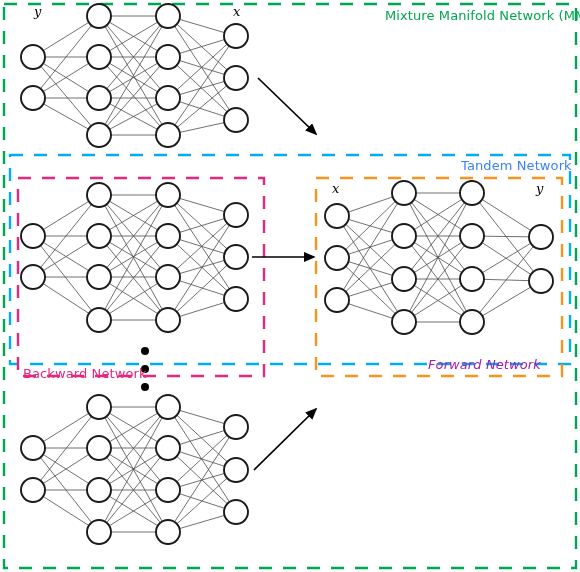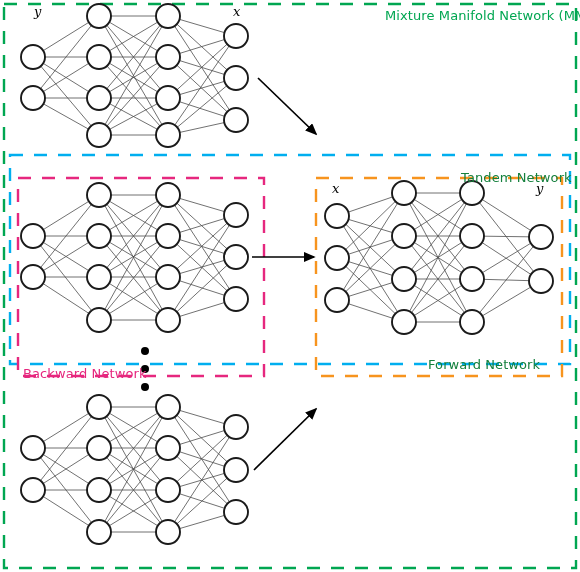--- a/index.html
+++ b/index.html
@@ -262,21 +262,21 @@
         <line x1="254" y1="470" x2="316" y2="409" stroke="#000000" stroke-width="1.7" marker-end="url(#arrowhead)"></line>
       </g>
     <g id="dots-group">
         <circle cx="145" cy="351" r="4" fill="#000000"></circle>
         <circle cx="145" cy="369" r="4" fill="#000000"></circle>
         <circle cx="145" cy="387" r="4" fill="#000000"></circle>
       </g>
   </svg>
   <div id="labels-layer">
       <div class="box-label" style="left: 385px; top: 8px; color: rgb(0, 166, 81);">Mixture Manifold Network (MMN)</div>
-      <div class="box-label" style="left: 461px; top: 170px; color: #15803d;">Tandem Network</div>
+      <div class="box-label" style="left: 461px; top: 158px; color: #3b82f6;">Tandem Network</div>
       <div class="box-label" style="left: 23px; top: 366px; color: rgb(230, 39, 126);">Backward Network</div>
-      <div class="box-label" style="left: 428px; top: 357px; color: #15803d;">Forward Network</div>
+      <div class="box-label" style="left: 428px; top: 357px; color: #a21caf; font-style: italic;">Forward Network</div>
       <div class="io-label" style="left: 34px; top: 4px;">y</div>
       <div class="io-label" style="left: 233px; top: 4px;">x</div>
       <div class="io-label" style="left: 332px; top: 181px;">x</div>
       <div class="io-label" style="left: 536px; top: 181px;">y</div>
     </div>
 </div>
 
 </body></html>

